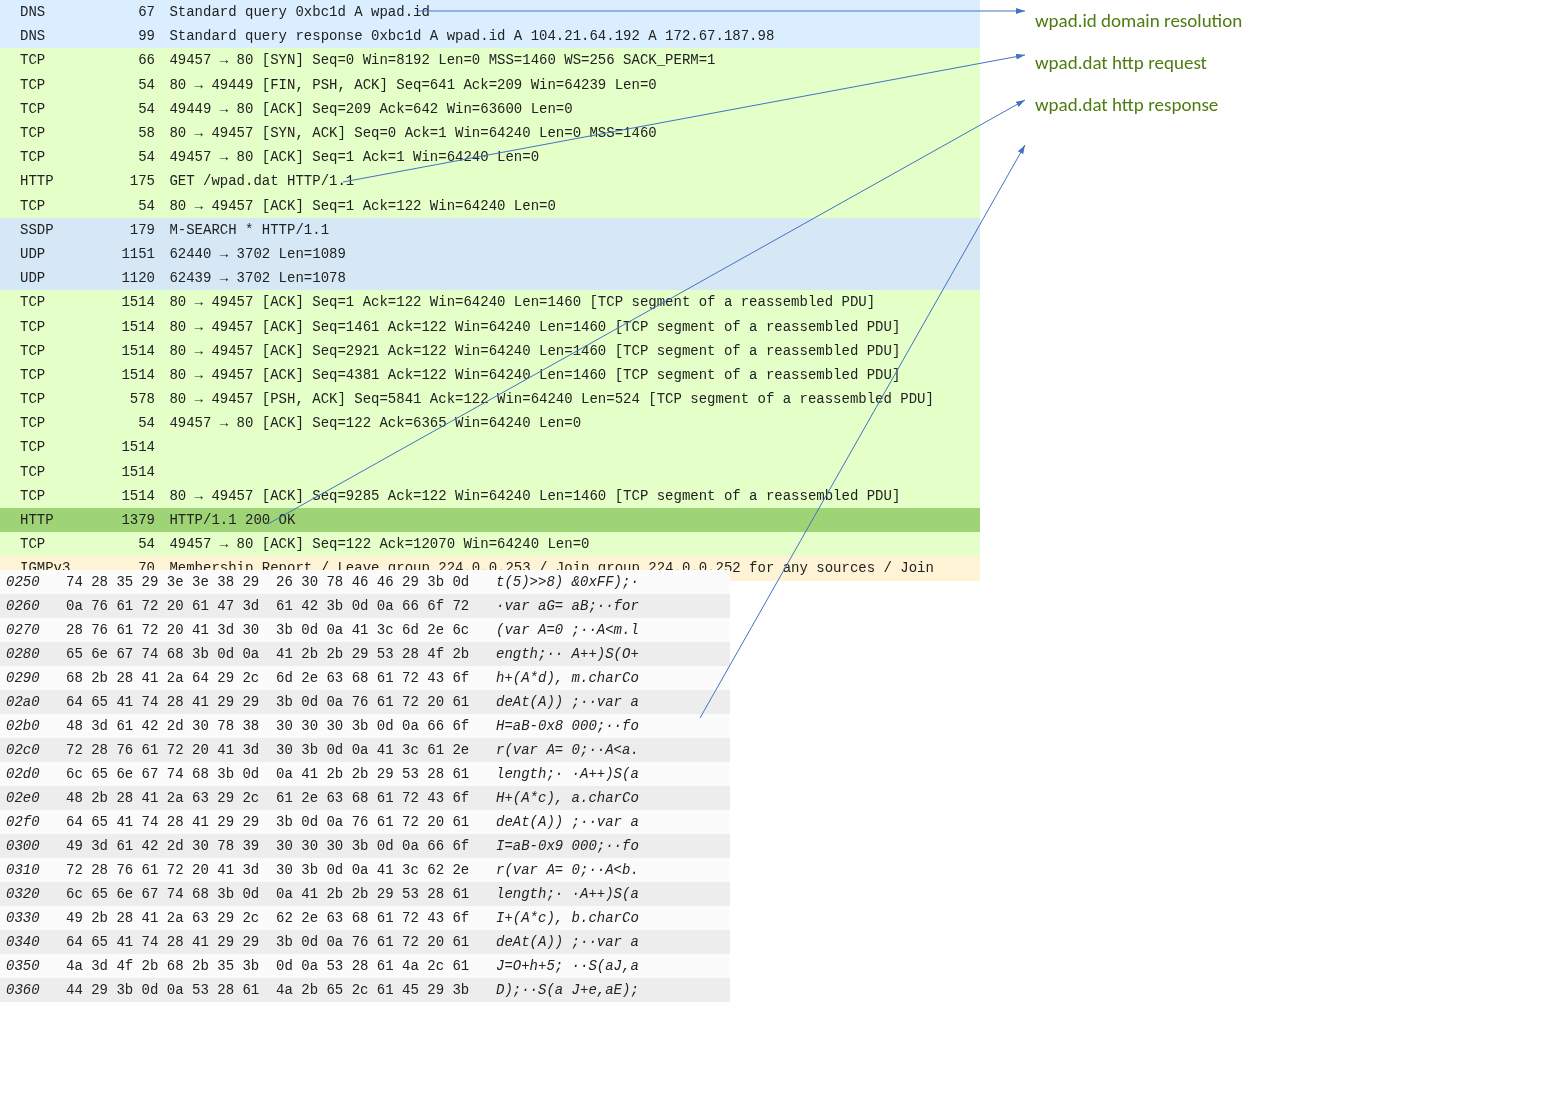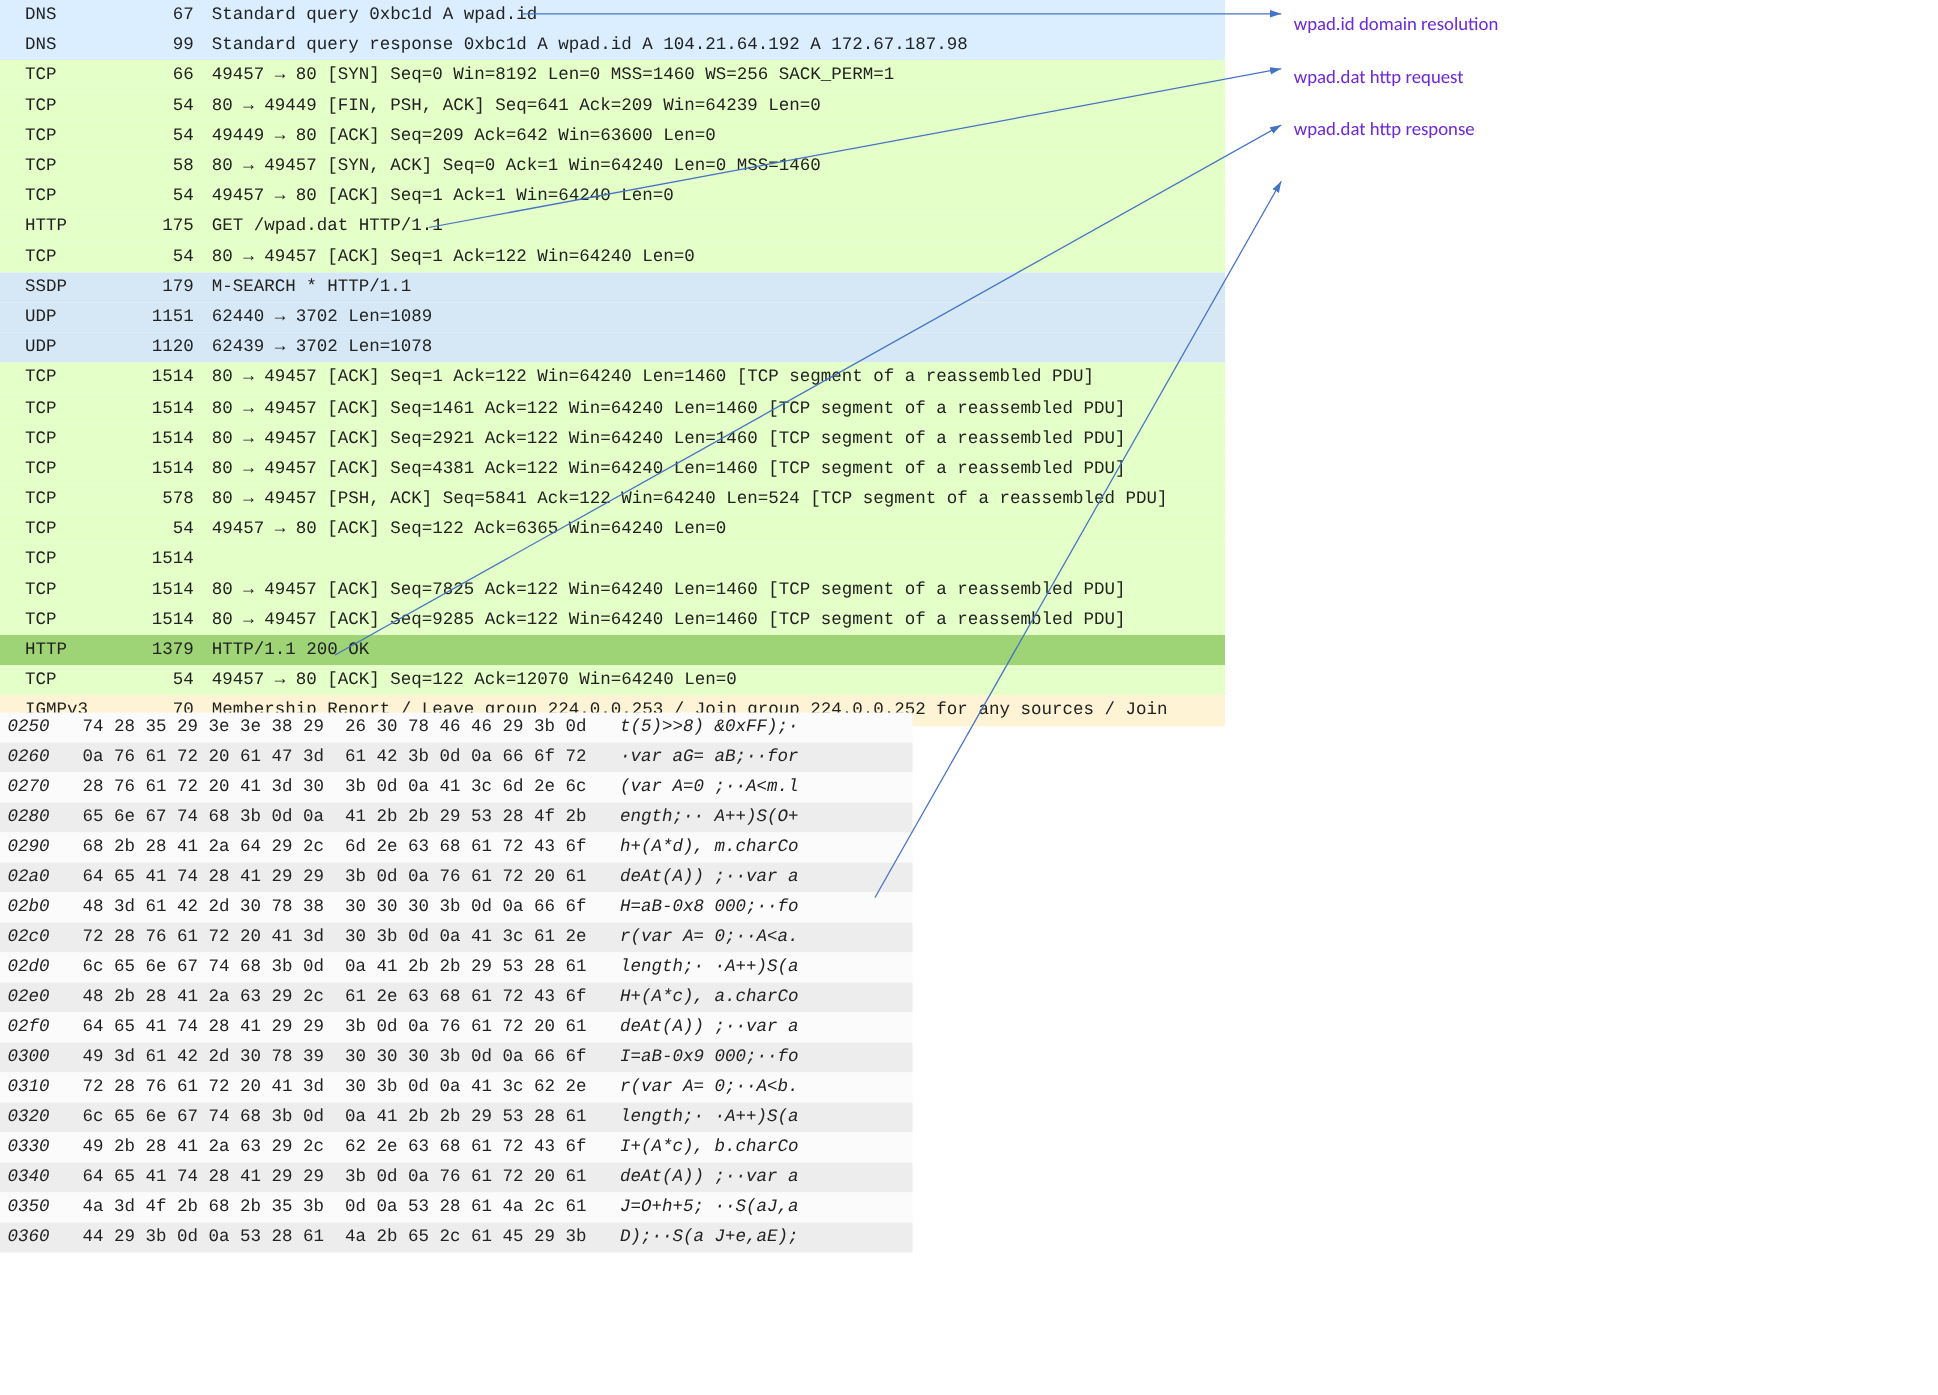--- a/index.html
+++ b/index.html
@@ -14,21 +14,21 @@
   .c-green  {background:#e4ffc7;}
   .c-http   {background:#9ed475;}
   .c-tan    {background:#fff3d6;}
   .hex{position:absolute;left:0;top:570px;width:730px;}
   .hx{display:flex;height:24px;align-items:center;white-space:pre;}
   .off{width:60px;padding-left:6px;font-style:italic;}
   .bytes{width:430px;}
   .ascii{width:230px;font-style:italic;}
   .hx:nth-child(odd){background:#fbfbfb;}
   .hx:nth-child(even){background:#ededed;}
-  .notes{position:absolute;left:1035px;top:0;width:500px;font-family:Calibri,Arial,sans-serif;font-size:15px;color:#6d28d9;}
+  .notes{position:absolute;left:1035px;top:0;width:500px;font-family:Calibri,Arial,sans-serif;font-size:19px;color:#4d7c0f;}
   .note{height:40px;display:flex;align-items:center;margin-bottom:2px;}
   svg.arrows{position:absolute;left:0;top:0;pointer-events:none;}
 </style>
 </head>
 <body>
 <div class="wrap">
 
 <div class="packets" id="packets">
       <div class="pkt c-blue"><span class="proto">DNS</span><span class="len">67</span><span class="info"> Standard query 0xbc1d A wpad.id</span></div>
       <div class="pkt c-blue"><span class="proto">DNS</span><span class="len">99</span><span class="info"> Standard query response 0xbc1d A wpad.id A 104.21.64.192 A 172.67.187.98</span></div>
@@ -42,21 +42,21 @@
       <div class="pkt c-blue2"><span class="proto">SSDP</span><span class="len">179</span><span class="info"> M-SEARCH * HTTP/1.1</span></div>
       <div class="pkt c-blue2"><span class="proto">UDP</span><span class="len">1151</span><span class="info"> 62440 → 3702 Len=1089</span></div>
       <div class="pkt c-blue2"><span class="proto">UDP</span><span class="len">1120</span><span class="info"> 62439 → 3702 Len=1078</span></div>
       <div class="pkt c-green"><span class="proto">TCP</span><span class="len">1514</span><span class="info"> 80 → 49457 [ACK] Seq=1 Ack=122 Win=64240 Len=1460 [TCP segment of a reassembled PDU]</span></div>
       <div class="pkt c-green"><span class="proto">TCP</span><span class="len">1514</span><span class="info"> 80 → 49457 [ACK] Seq=1461 Ack=122 Win=64240 Len=1460 [TCP segment of a reassembled PDU]</span></div>
       <div class="pkt c-green"><span class="proto">TCP</span><span class="len">1514</span><span class="info"> 80 → 49457 [ACK] Seq=2921 Ack=122 Win=64240 Len=1460 [TCP segment of a reassembled PDU]</span></div>
       <div class="pkt c-green"><span class="proto">TCP</span><span class="len">1514</span><span class="info"> 80 → 49457 [ACK] Seq=4381 Ack=122 Win=64240 Len=1460 [TCP segment of a reassembled PDU]</span></div>
       <div class="pkt c-green"><span class="proto">TCP</span><span class="len">578</span><span class="info"> 80 → 49457 [PSH, ACK] Seq=5841 Ack=122 Win=64240 Len=524 [TCP segment of a reassembled PDU]</span></div>
       <div class="pkt c-green"><span class="proto">TCP</span><span class="len">54</span><span class="info"> 49457 → 80 [ACK] Seq=122 Ack=6365 Win=64240 Len=0</span></div>
       <div class="pkt c-green"><span class="proto">TCP</span><span class="len">1514</span></div>
-      <div class="pkt c-green"><span class="proto">TCP</span><span class="len">1514</span><span class="info"> 80 → 49457 [ACK] Seq=7825 Ack=122 Win=64240 Len=1460 [TCP segment of a reassembled PDU]</span></div>
+      <div class="pkt c-green"><span class="proto">TCP</span><span class="len">1514</span></div>
       <div class="pkt c-green"><span class="proto">TCP</span><span class="len">1514</span><span class="info"> 80 → 49457 [ACK] Seq=9285 Ack=122 Win=64240 Len=1460 [TCP segment of a reassembled PDU]</span></div>
       <div class="pkt c-http"><span class="proto">HTTP</span><span class="len">1379</span><span class="info"> HTTP/1.1 200 OK</span></div>
       <div class="pkt c-green"><span class="proto">TCP</span><span class="len">54</span><span class="info"> 49457 → 80 [ACK] Seq=122 Ack=12070 Win=64240 Len=0</span></div>
       <div class="pkt c-tan"><span class="proto">IGMPv3</span><span class="len">70</span><span class="info"> Membership Report / Leave group 224.0.0.253 / Join group 224.0.0.252 for any sources / Join</span></div>
     </div>
 <div class="hex" id="hex">
       <div class="hx"><span class="off">0250</span><span class="bytes">74 28 35 29 3e 3e 38 29  26 30 78 46 46 29 3b 0d</span><span class="ascii">t(5)&gt;&gt;8) &amp;0xFF);·</span></div>
       <div class="hx"><span class="off">0260</span><span class="bytes">0a 76 61 72 20 61 47 3d  61 42 3b 0d 0a 66 6f 72</span><span class="ascii">·var aG= aB;··for</span></div>
       <div class="hx"><span class="off">0270</span><span class="bytes">28 76 61 72 20 41 3d 30  3b 0d 0a 41 3c 6d 2e 6c</span><span class="ascii">(var A=0 ;··A&lt;m.l</span></div>
       <div class="hx"><span class="off">0280</span><span class="bytes">65 6e 67 74 68 3b 0d 0a  41 2b 2b 29 53 28 4f 2b</span><span class="ascii">ength;·· A++)S(O+</span></div>

